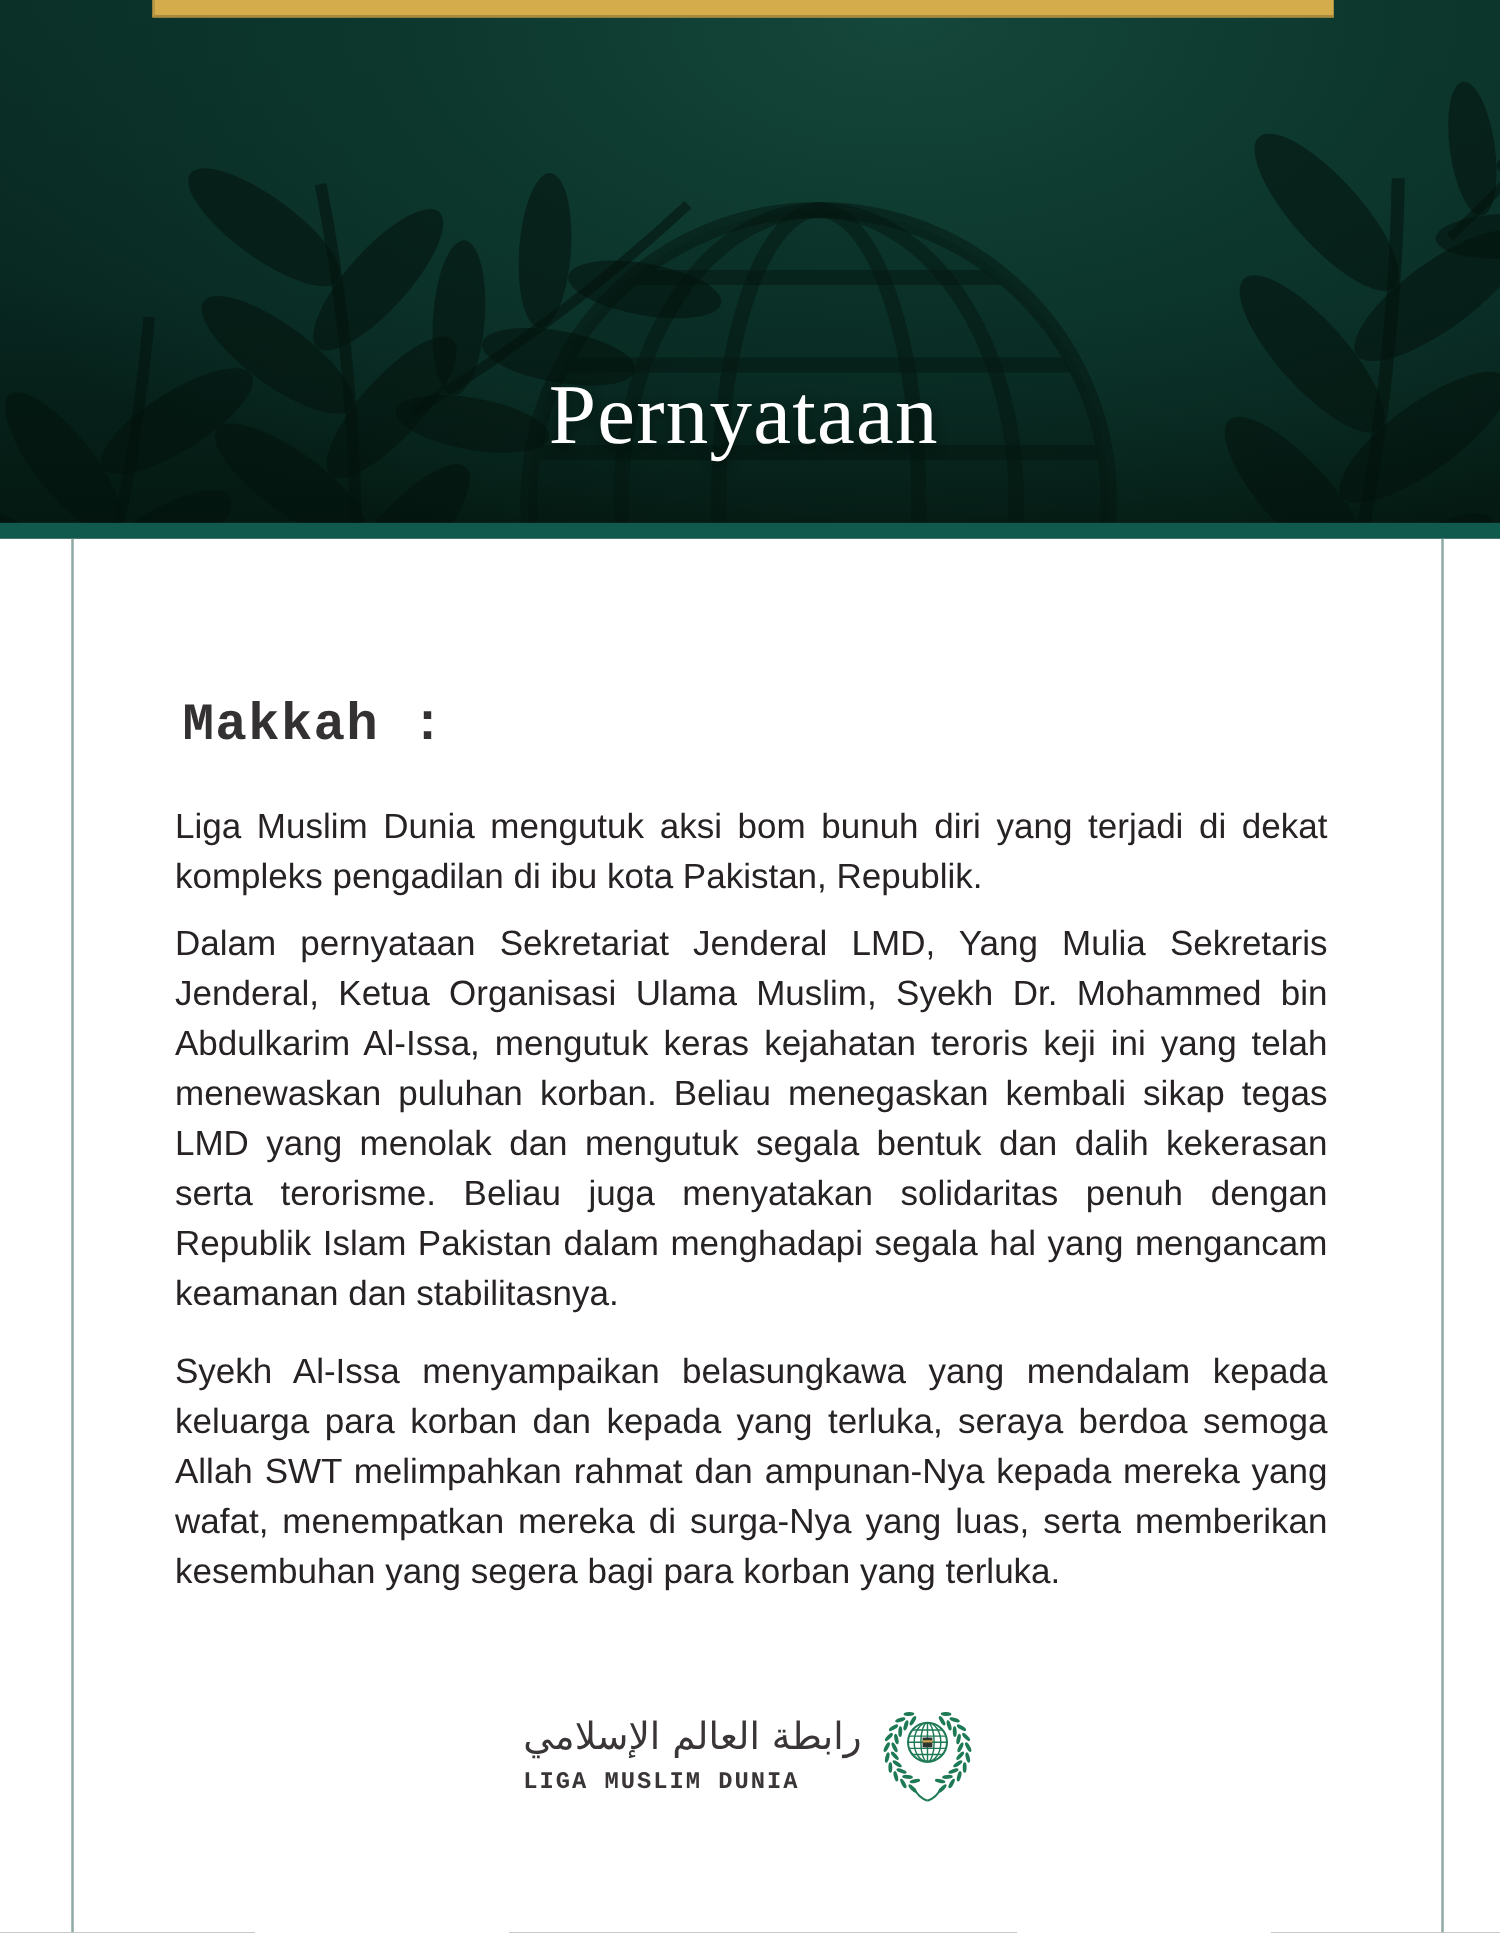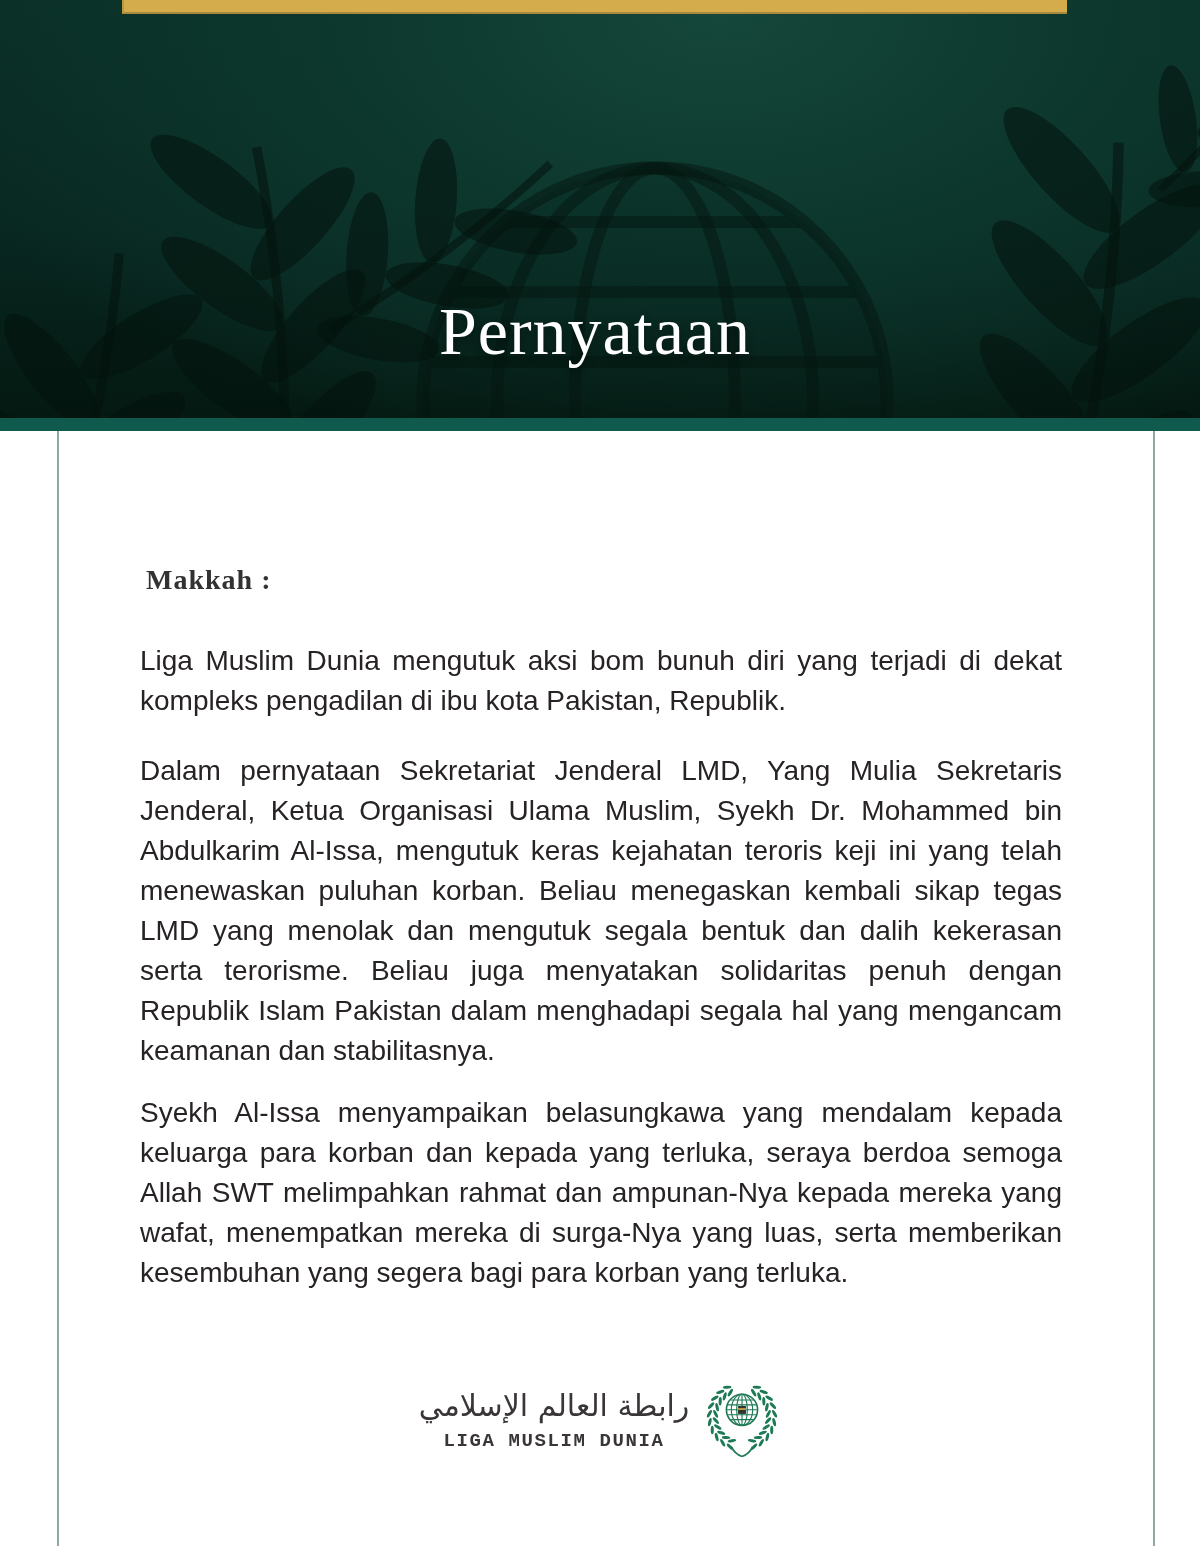--- a/index.html
+++ b/index.html
@@ -20,30 +20,30 @@
     font-size:68px;line-height:74px;color:#ffffff;letter-spacing:1px;
     text-shadow:0 4px 10px rgba(0,0,0,.45)}
   .teal-strip{height:13px;background:#0f594d}
 
   
   .content{position:relative;height:1115px;background:#fff}
   .rule{position:absolute;top:0;bottom:0;width:2px;background:#8faaa6}
   .rule-left{left:57px}
   .rule-right{left:1153px}
   .text-col{position:absolute;left:140px;top:0;width:922px}
-  .dateline{margin:126px 0 0 6px;font-family:Liberation Serif, serif;
-    font-size:28px;line-height:46px;font-weight:700;color:#343132;letter-spacing:1px}
+  .dateline{margin:126px 0 0 6px;font-family:Liberation Mono, monospace;
+    font-size:42px;line-height:46px;font-weight:700;color:#343132;letter-spacing:1px}
   .text-col p{font-size:28px;line-height:40px;color:#272324;text-align:justify}
   .text-col p:nth-of-type(1){margin-top:38px}
-  .text-col p:nth-of-type(2){margin-top:30px}
+  .text-col p:nth-of-type(2){margin-top:14px}
   .text-col p:nth-of-type(3){margin-top:22px}
 
   
   .logo-row{margin-top:84px;display:flex;justify-content:center;align-items:center;gap:12px}
-  .logo-texts{text-align:center}
+  .logo-texts{}
   .arabic{font-family:"DejaVu Sans",sans-serif;font-size:30px;line-height:42px;
     color:#3a3637;direction:rtl;white-space:nowrap}
   .latin{font-family:Liberation Mono, monospace;font-weight:700;font-size:19px;
     letter-spacing:1.6px;color:#3a3637;white-space:nowrap;margin-top:3px}
   .emblem{width:82px;height:82px;display:block}
 </style>
 </head>
 <body>
 
 <div class="page">

